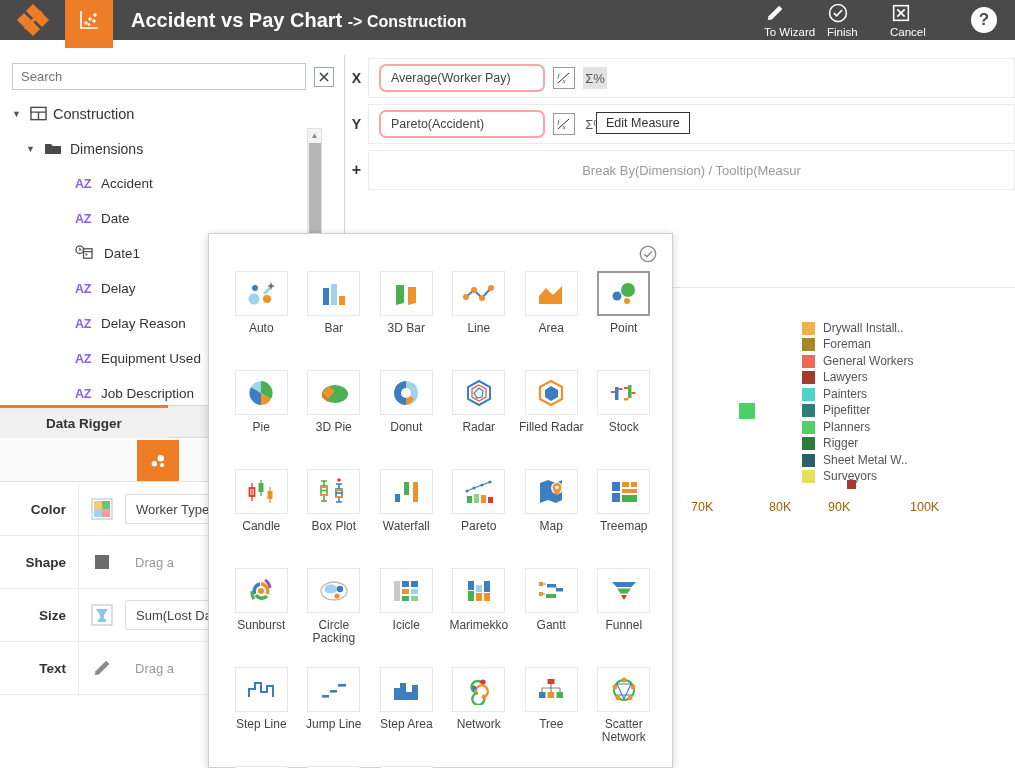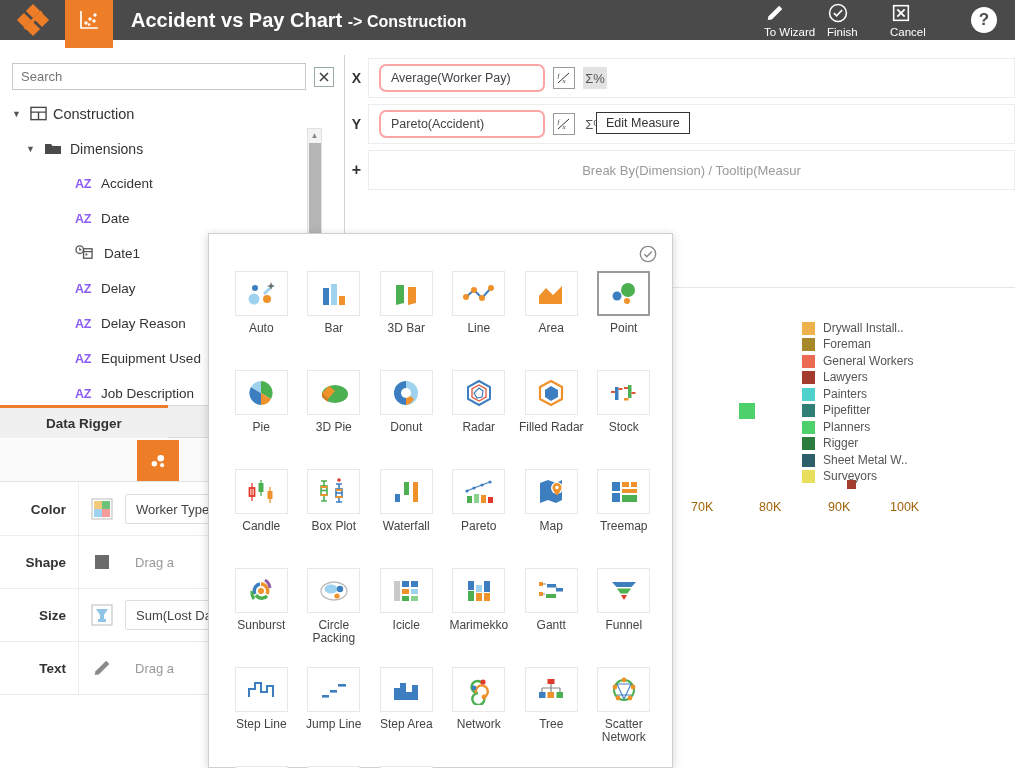--- a/index.html
+++ b/index.html
@@ -474,23 +474,23 @@
         </div>
         <div class="legend-item">
           <span class="legend-swatch" style="background:#e8e05c"></span>
           <span class="legend-label">Surveyors</span>
         </div>
       </div>
     </div>
 
     <div id="x-axis">
       <span class="x-tick" style="left:346px">70K</span>
-      <span class="x-tick" style="left:414px">80K</span>
+      <span class="x-tick" style="left:424px">80K</span>
       <span class="x-tick" style="left:483px">90K</span>
-      <span class="x-tick" style="left:545px">100K</span>
+      <span class="x-tick" style="left:565px">100K</span>
     </div>
   </div>
 </div>
 
 <div id="tooltip-edit">Edit Measure</div>
 
 <div id="type-dialog">
   <div id="dialog-confirm">
     <svg width="20" height="20" viewBox="0 0 24 24">
       <circle cx="12" cy="12" r="9.2" fill="none" stroke="#888" stroke-width="1.6"></circle>

